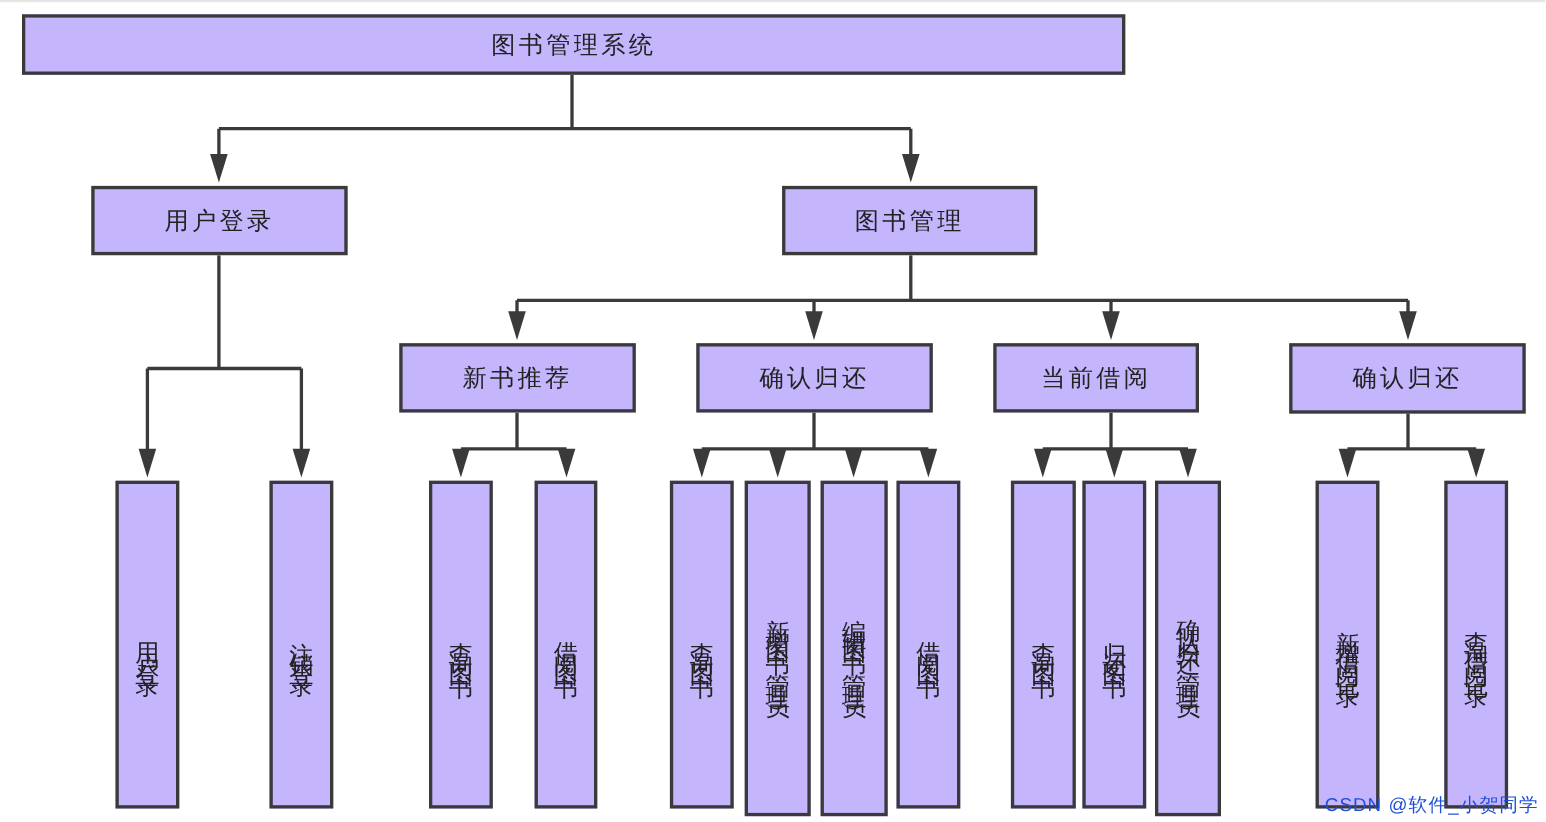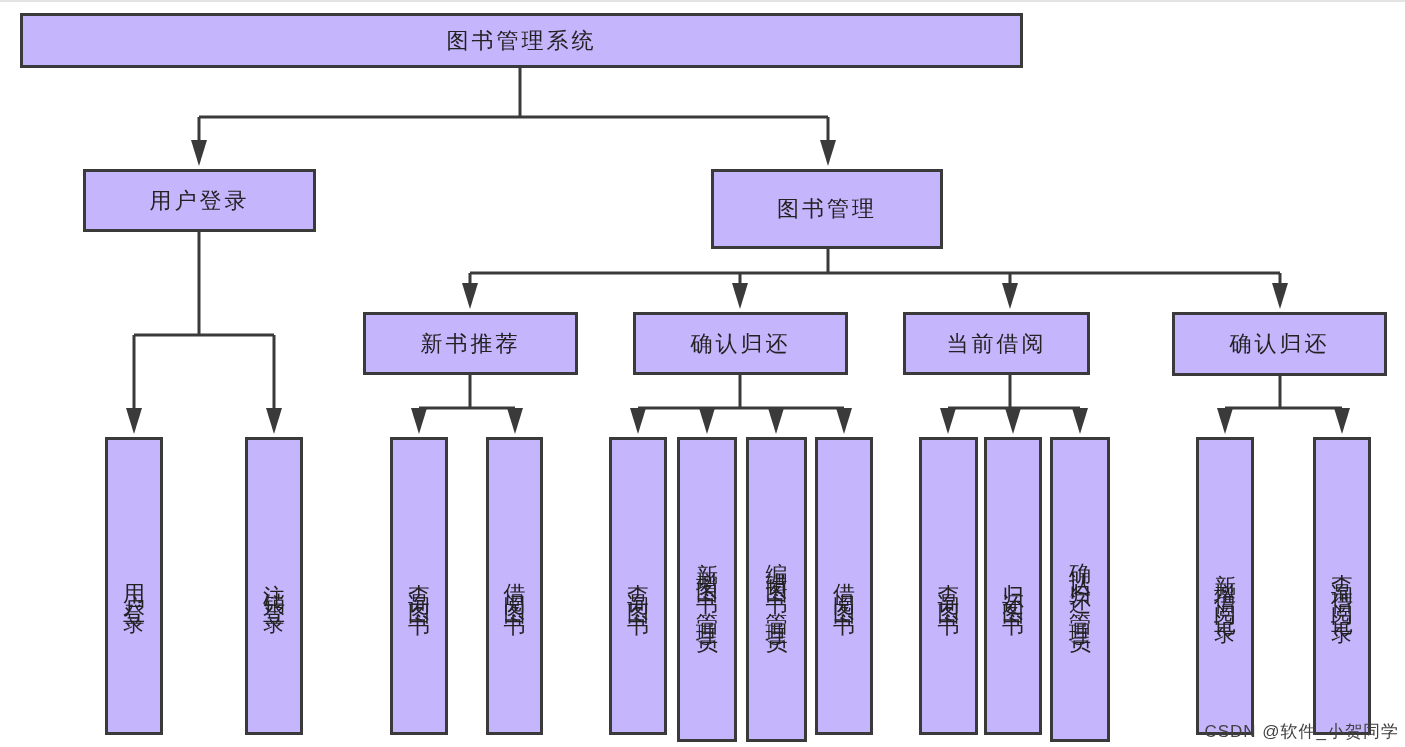--- a/index.html
+++ b/index.html
@@ -41,21 +41,21 @@
     letter-spacing: 10px;
     line-height: 1;
     white-space: nowrap;
   }
   .watermark {
     position: absolute;
     right: 6px;
     bottom: 4px;
     font-size: 17px;
     letter-spacing: 1px;
-    color: #404040;
+    color: #1d4ed8;
     white-space: nowrap;
     margin-left: 46px;
   }
 </style>
 </head>
 <body>
 
 <div class="canvas">
 
   <div class="top-edge"></div>
@@ -93,21 +93,21 @@
     </g>
   </svg>
 
   <div class="node" style="left:20px; top:13px; width:1003px; height:55px;">
     <span class="hlabel">图书管理系统</span>
   </div>
 
   <div class="node" style="left:83px; top:169px; width:233px; height:63px;">
     <span class="hlabel">用户登录</span>
   </div>
-  <div class="node" style="left:711px; top:169px; width:232px; height:80px;">
+  <div class="node" style="left:711px; top:169px; width:232px; height:63px;">
     <span class="hlabel">图书管理</span>
   </div>
 
   <div class="node" style="left:363px; top:312px; width:215px; height:63px;">
     <span class="hlabel">新书推荐</span>
   </div>
   <div class="node" style="left:633px; top:312px; width:215px; height:63px;">
     <span class="hlabel">确认归还</span>
   </div>
   <div class="node" style="left:903px; top:312px; width:187px; height:63px;">

